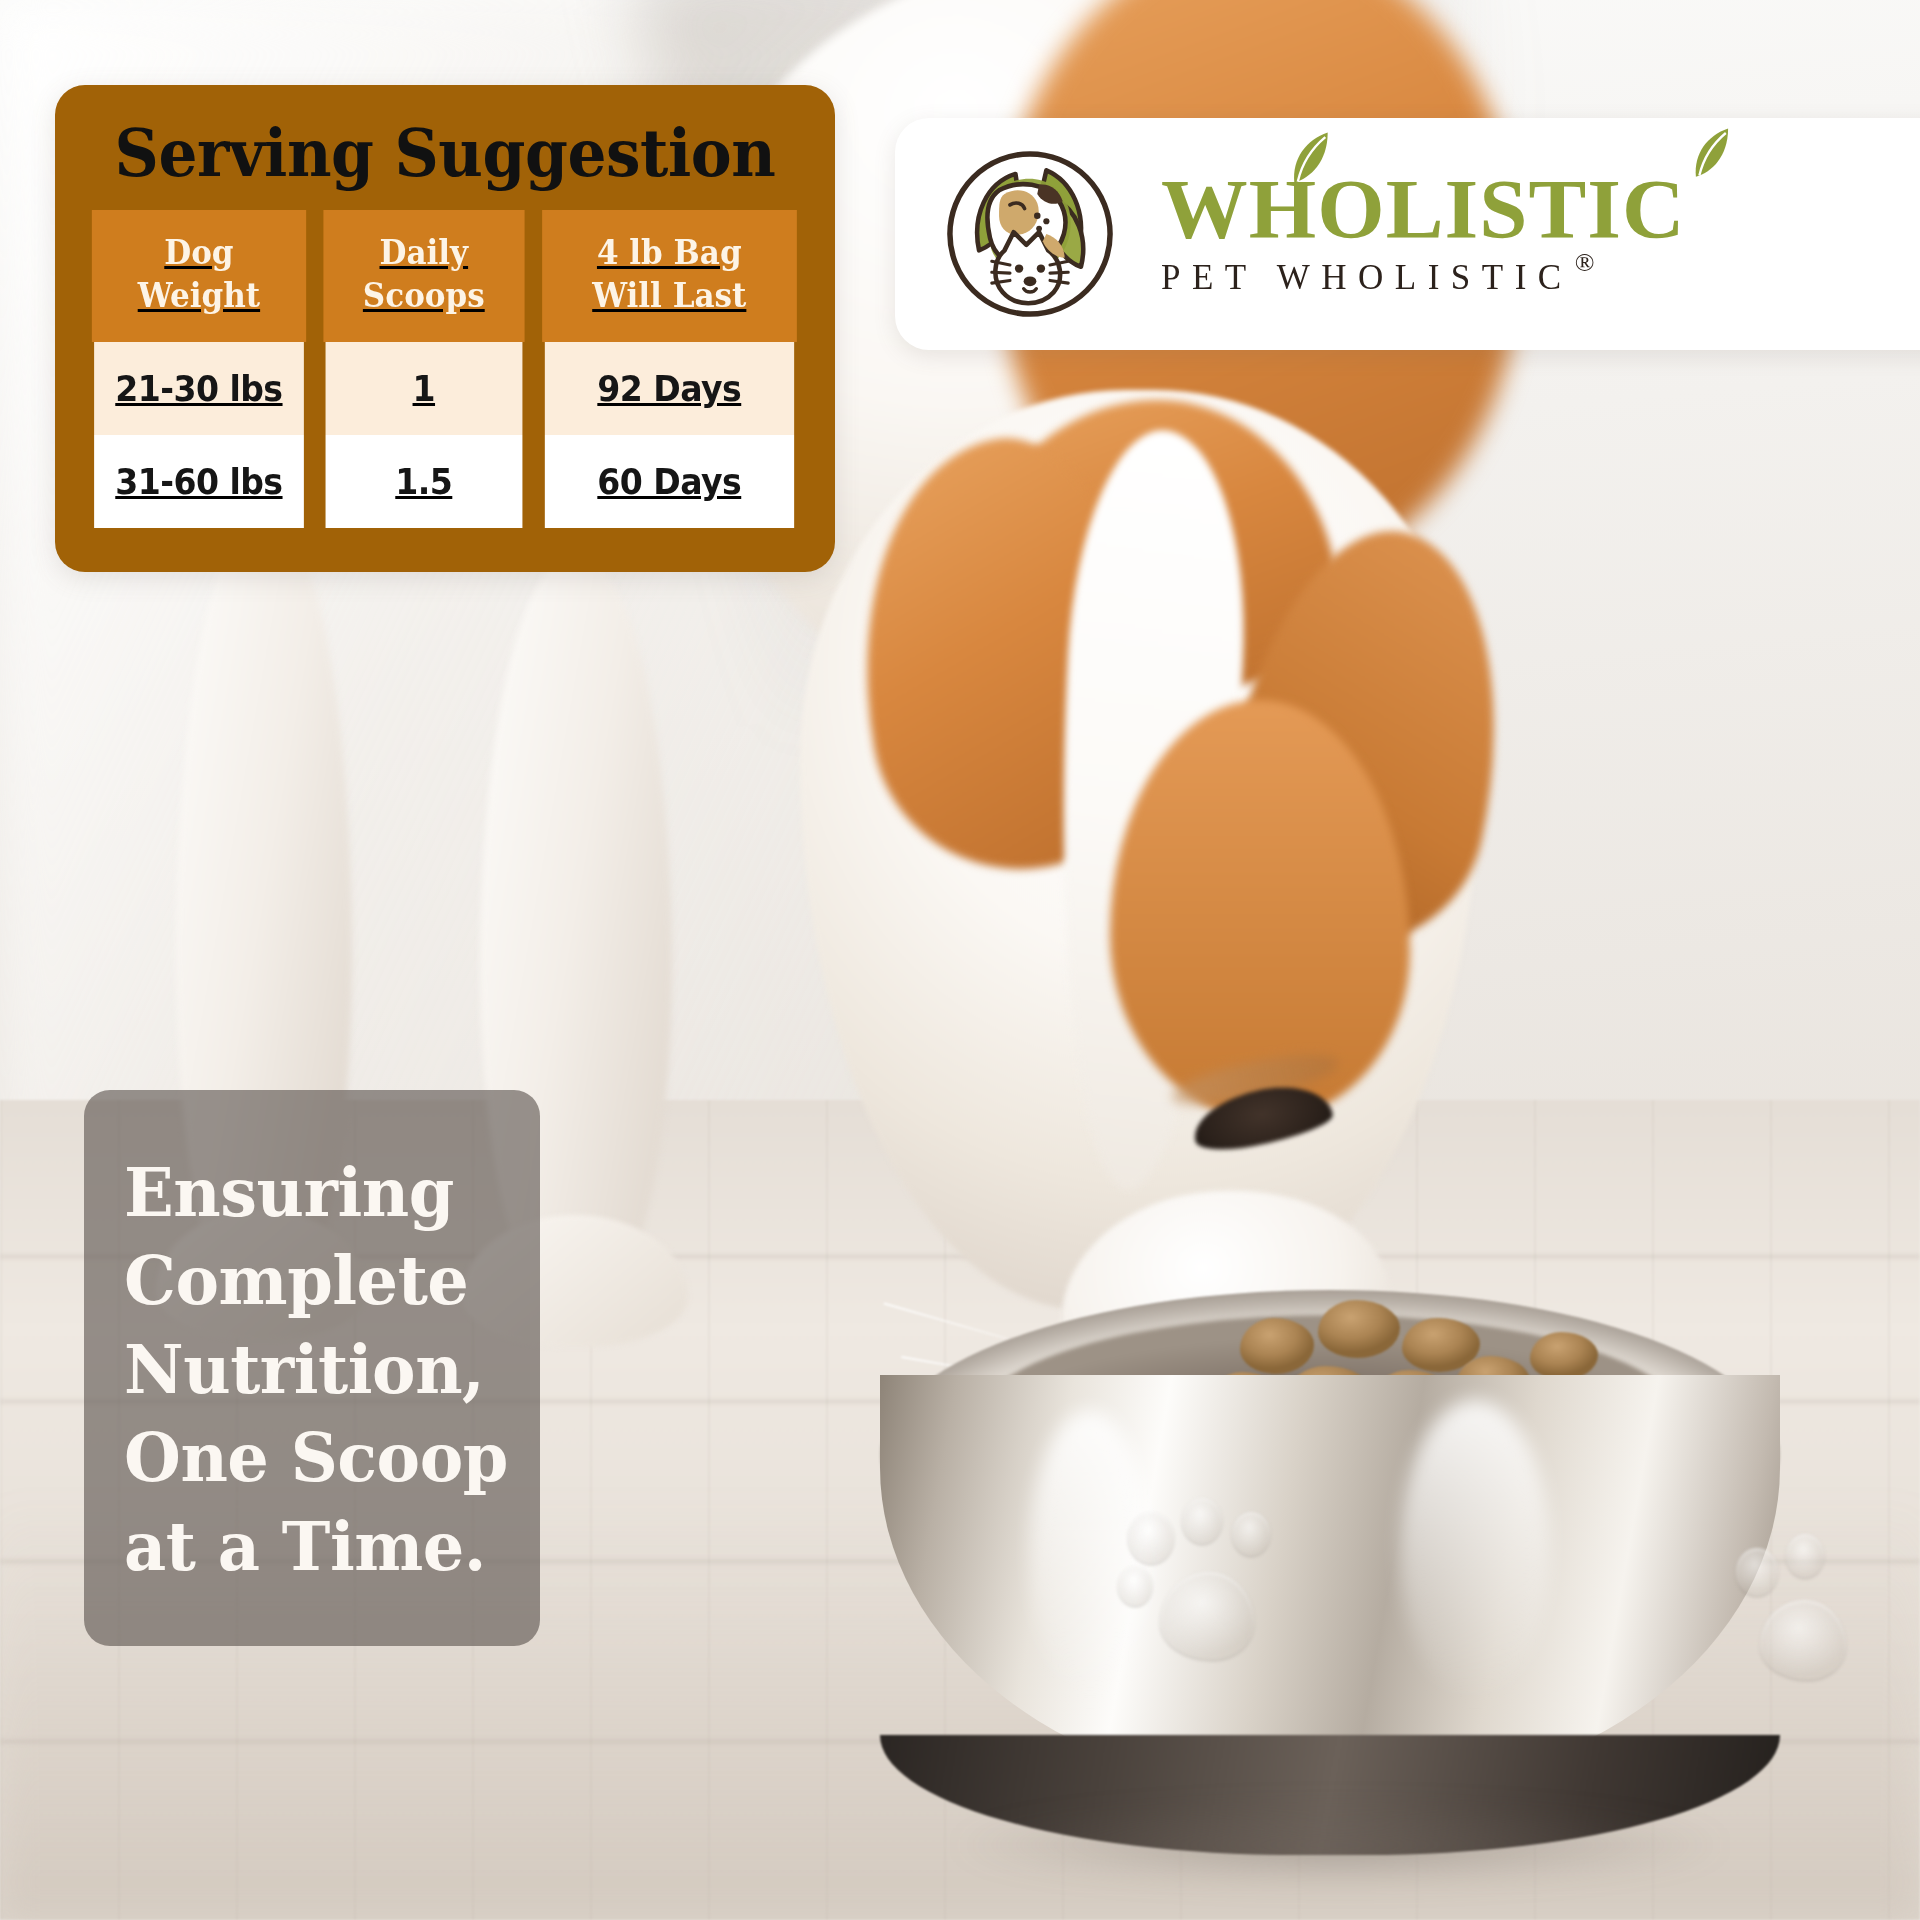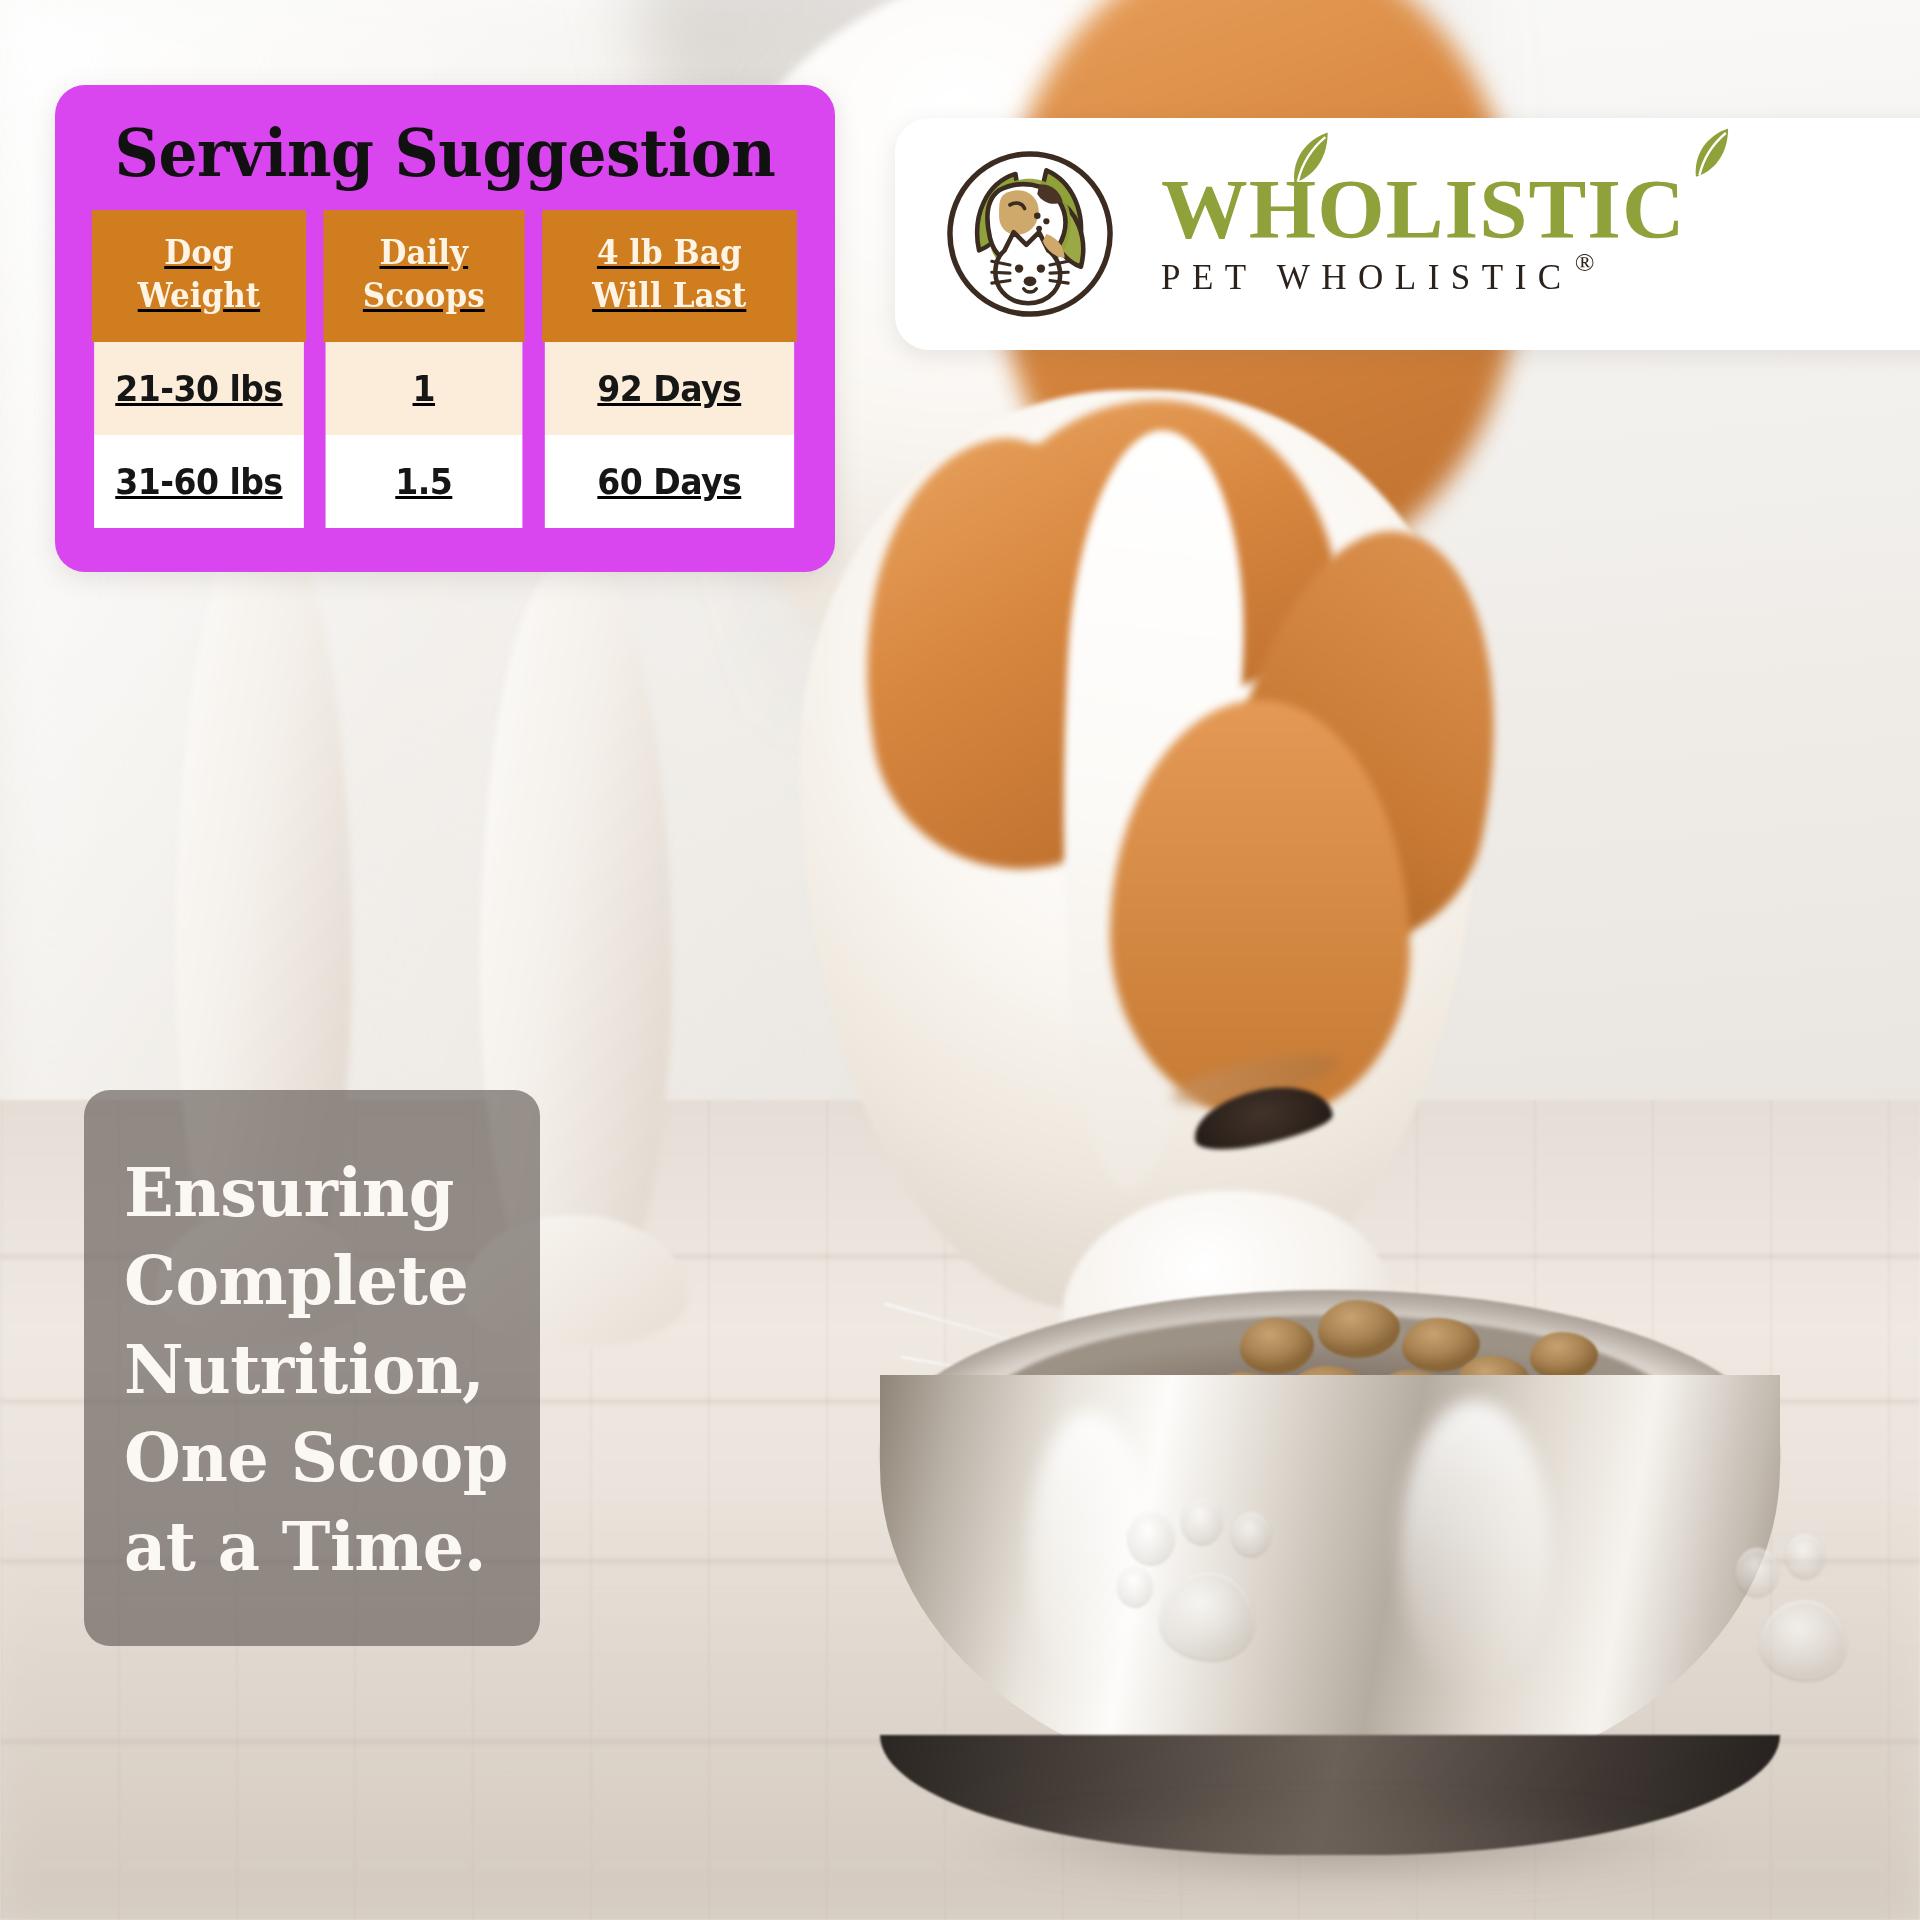--- a/index.html
+++ b/index.html
@@ -197,21 +197,21 @@
   }
   .bowl-shadow {
     position:absolute; left:820px; top:1790px; width:1040px; height:110px;
     background:radial-gradient(closest-side, rgba(110,100,92,.45), rgba(110,100,92,0) 75%);
     filter:blur(14px);
   }
 
   
   .card {
     position:absolute; left:55px; top:85px; width:780px;
-    background:#d946ef;
+    background:#a16207;
     border-radius:30px;
     padding:30px 26px 44px 26px;
     box-shadow:0 6px 26px rgba(110,102,95,.16);
   }
   .card-title {
     font-family:"DejaVu Serif", serif;
     font-weight:700;
     font-size:66px;
     line-height:1.05;
     letter-spacing:-0.5px;

